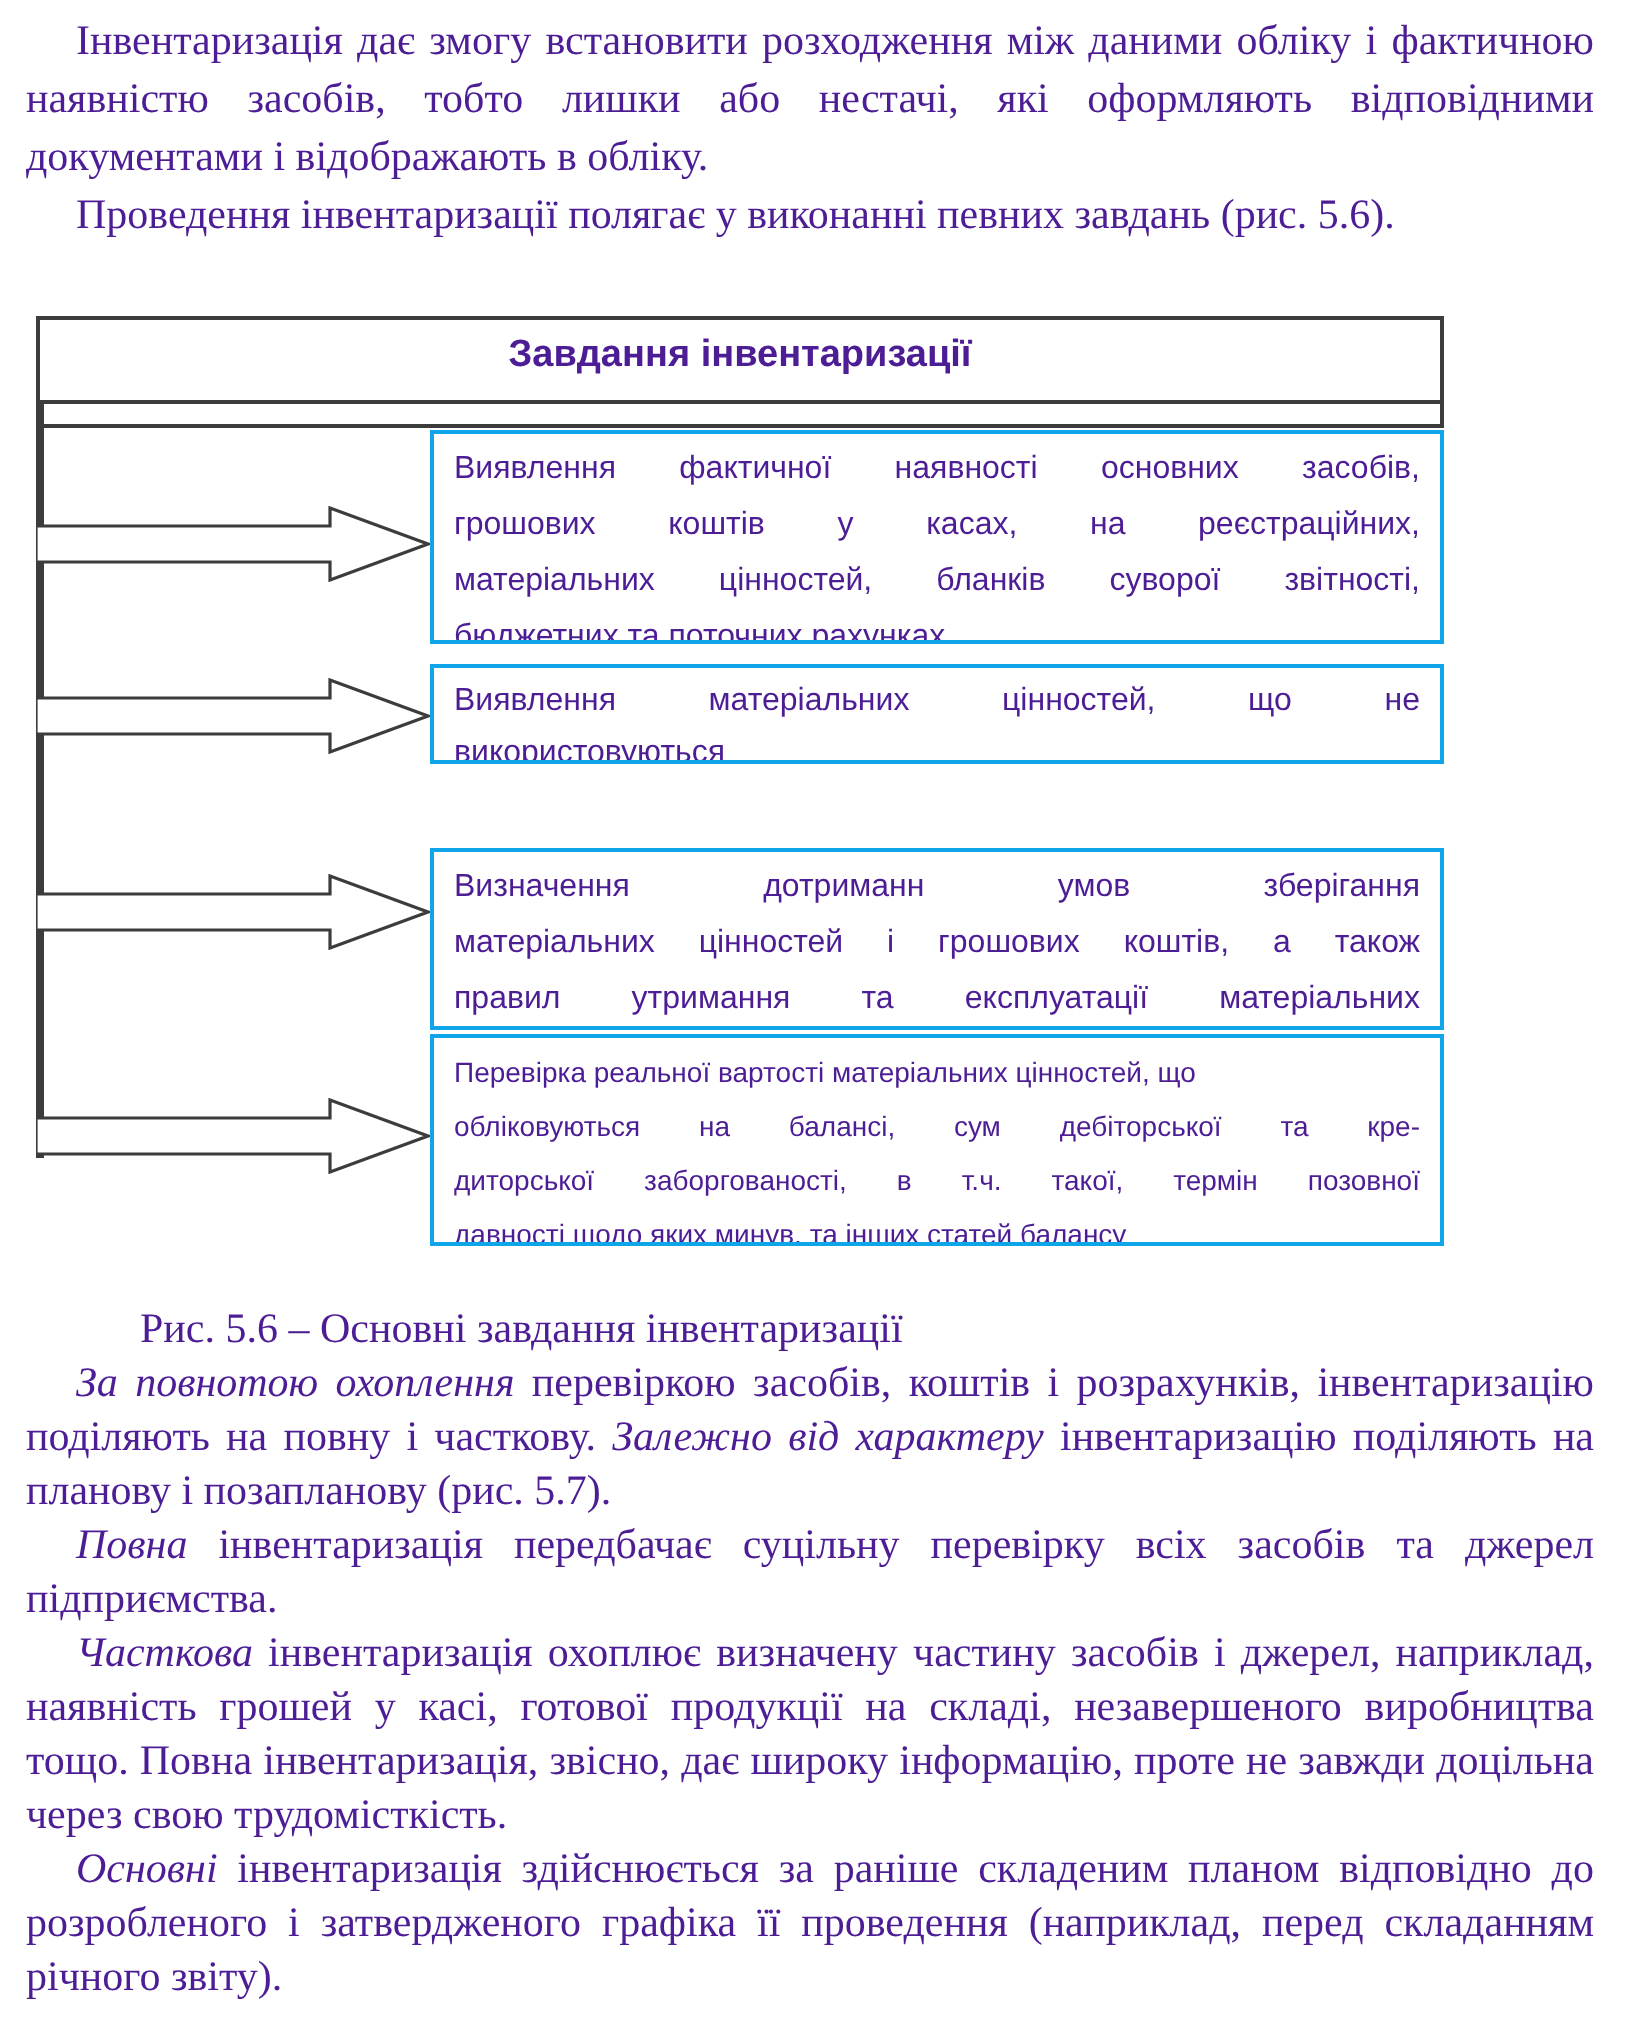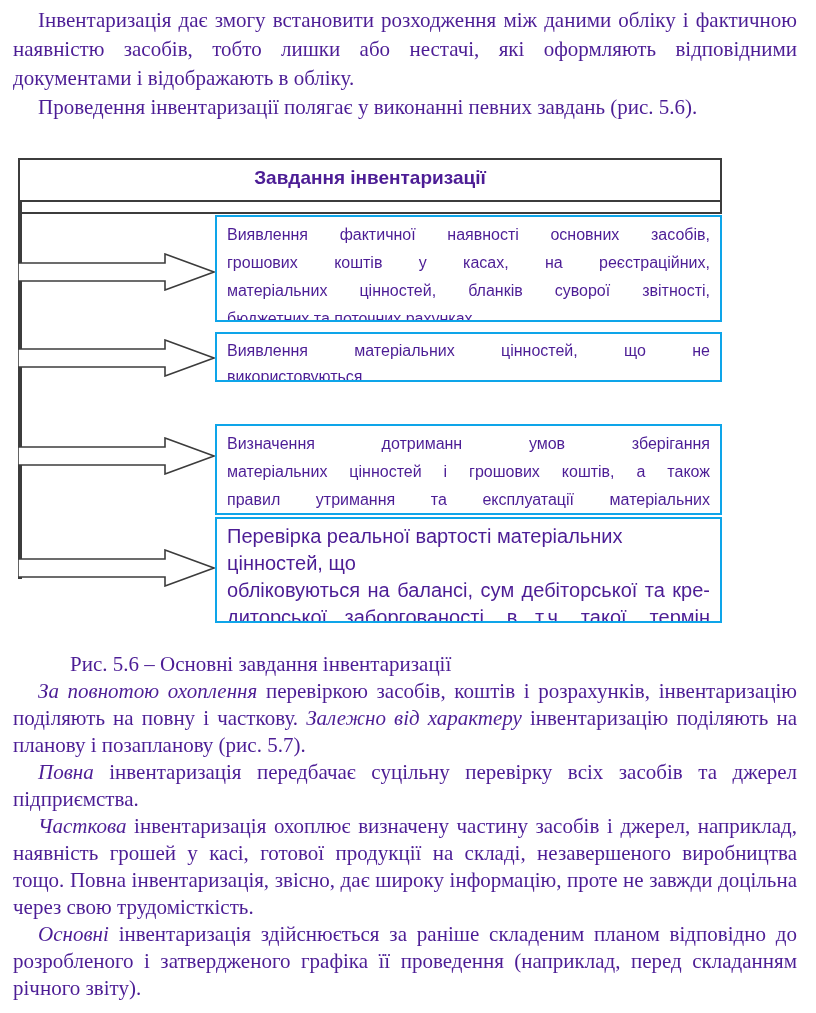--- a/index.html
+++ b/index.html
@@ -46,21 +46,21 @@
   .fbox{
     position:absolute;left:215px;width:507px;
     box-sizing:border-box;border:2px solid #0ea5e9;background:#fff;
     padding:4px 10px 0 10px;overflow:hidden;
     font-family:"Liberation Sans", sans-serif;
     font-size:16px;line-height:28px;
   }
   .fbox-0{top:215px;height:107px;}
   .fbox-1{top:332px;height:50px;line-height:26px;}
   .fbox-2{top:398px;height:91px;margin-top:26px;}
-  .fbox-3{top:517px;height:106px;font-size:20px;line-height:27px;}
+  .fbox-3{top:517px;height:106px;font-size:14px;line-height:27px;}
   .fline{text-align:left;white-space:normal;}
   .fline.fill{text-align:justify;text-align-last:justify;}
   .arrow{position:absolute;left:18px;width:197px;height:38px;}
   .arrow-0{top:253px;}
   .arrow-1{top:339px;}
   .arrow-2{top:437px;}
   .arrow-3{top:549px;}
 </style>
 </head>
 <body>

